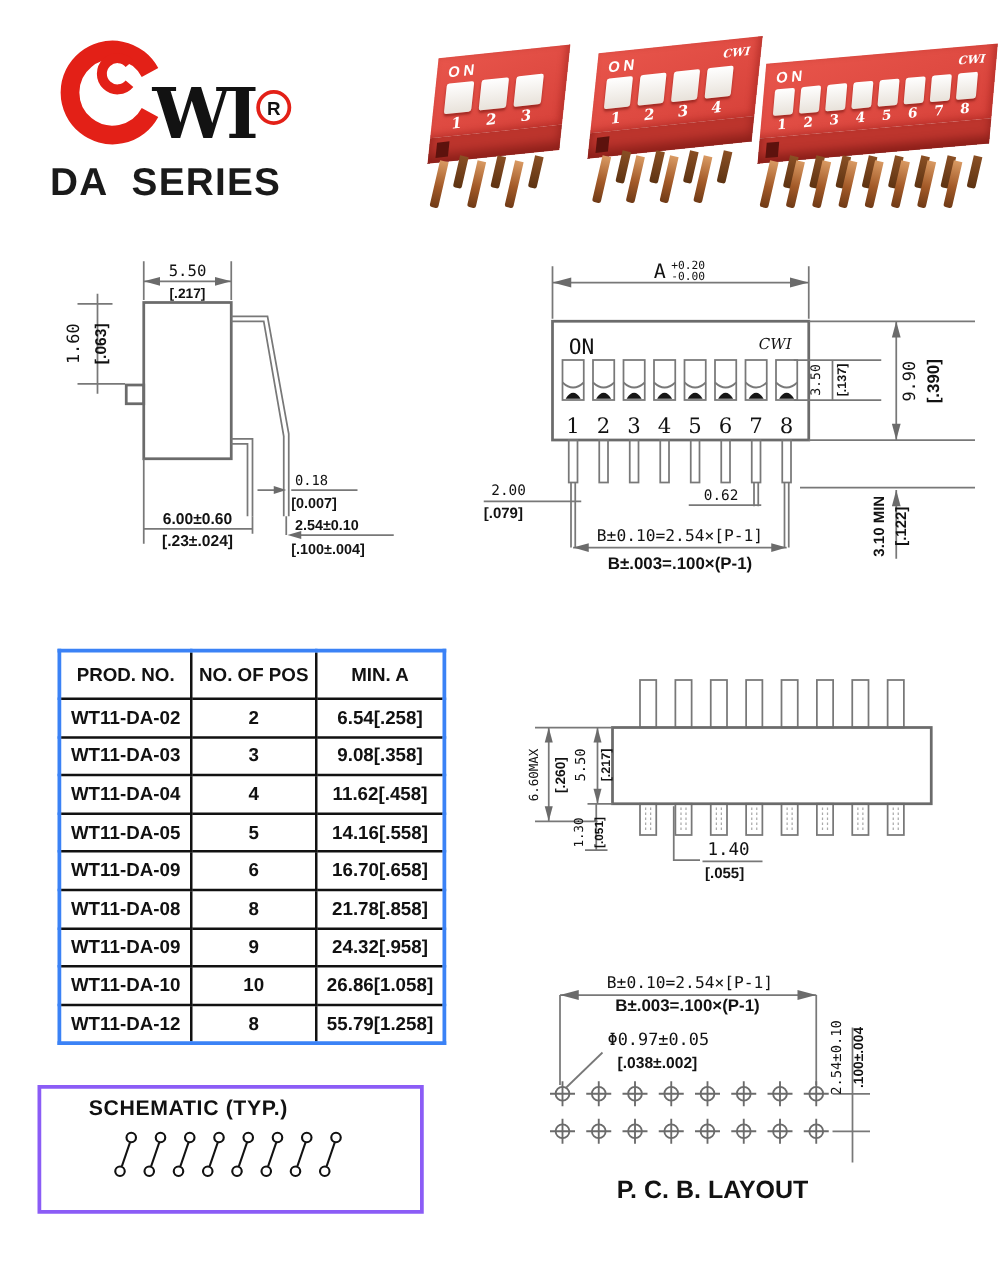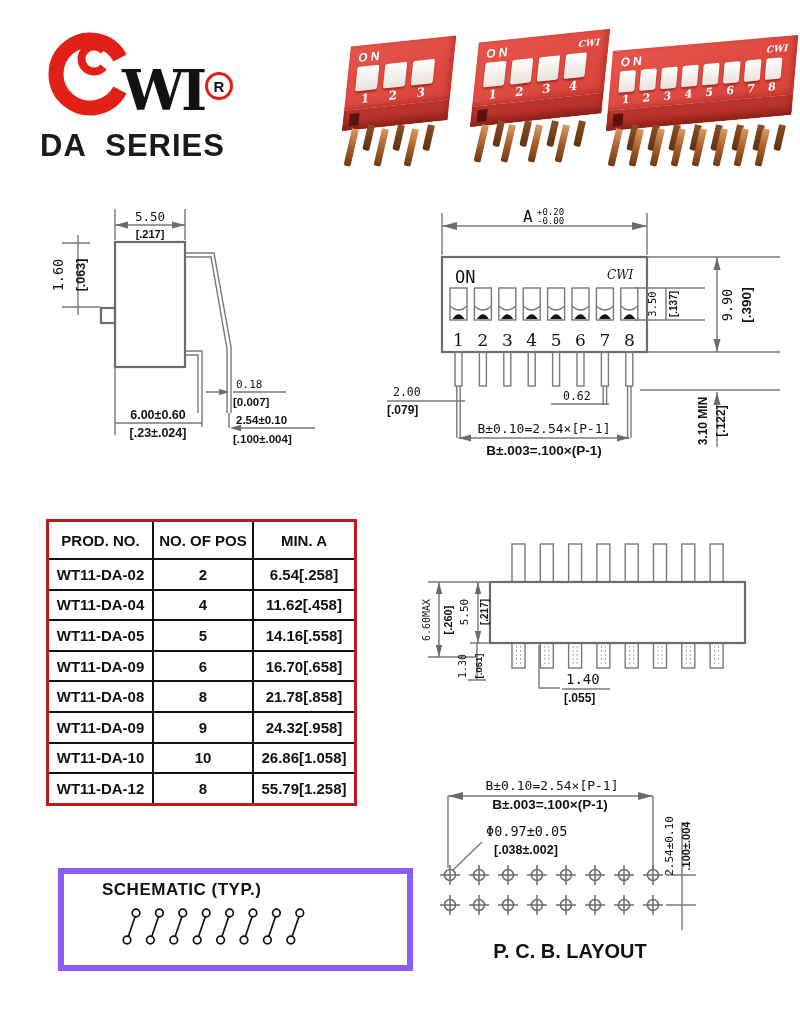--- a/index.html
+++ b/index.html
@@ -42,25 +42,25 @@
   .t-mm{font-family:"DejaVu Sans Mono",monospace;font-weight:500;}
   .t-in{font-family:"Liberation Sans",sans-serif;font-weight:bold;}
   .t-serif{font-family:"DejaVu Serif",serif;}
 
   
   #spec-table{position:absolute;left:46px;top:519px;border-collapse:collapse;table-layout:fixed;}
   #spec-table td,#spec-table th{border:2.5px solid #111;text-align:center;
     font-weight:bold;font-size:15px;padding:0;}
   #spec-table th{height:36px;font-size:15px;}
   #spec-table td{height:28.6px;}
-  #spec-table{border:3px solid #b91c1c;padding-left:8px;}
+  #spec-table{border:3px solid #3b82f6;padding-left:8px;}
 
   
-  #schematic-box{position:absolute;left:58px;top:868px;width:355px;height:103px;
-    border:6px solid #8b5cf6;box-sizing:border-box;}
+  #schematic-box{position:absolute;left:30px;top:868px;width:309px;height:103px;
+    border:3px solid #8b5cf6;box-sizing:border-box;}
   #schematic-title{margin:6px 0 0 38px;font-size:17px;font-weight:bold;letter-spacing:.5px;}
 </style>
 </head>
 <body>
 
 <div id="page">
 
   <svg class="abs" style="left:38px;top:26px" width="205" height="100" viewBox="0 0 205 100">
     <path d="M82,32 A34,34 0 1 0 82,64" stroke="#e32017" stroke-width="15" fill="none"></path>
     <path d="M65.6,25 A12.5,12.5 0 1 0 65.6,41" stroke="#e32017" stroke-width="8" fill="none"></path>
@@ -319,20 +319,25 @@
       <th style="width:103px">PROD. NO.</th>
       <th style="width:98px">NO. OF POS</th>
       <th style="width:100px">MIN. A</th>
     </tr>
     <tr>
           <td>WT11-DA-02</td>
           <td>2</td>
           <td>6.54[.258]</td>
         </tr>
     <tr>
+          <td>WT11-DA-03</td>
+          <td>3</td>
+          <td>9.08[.358]</td>
+        </tr>
+    <tr>
           <td>WT11-DA-04</td>
           <td>4</td>
           <td>11.62[.458]</td>
         </tr>
     <tr>
           <td>WT11-DA-05</td>
           <td>5</td>
           <td>14.16[.558]</td>
         </tr>
     <tr>

